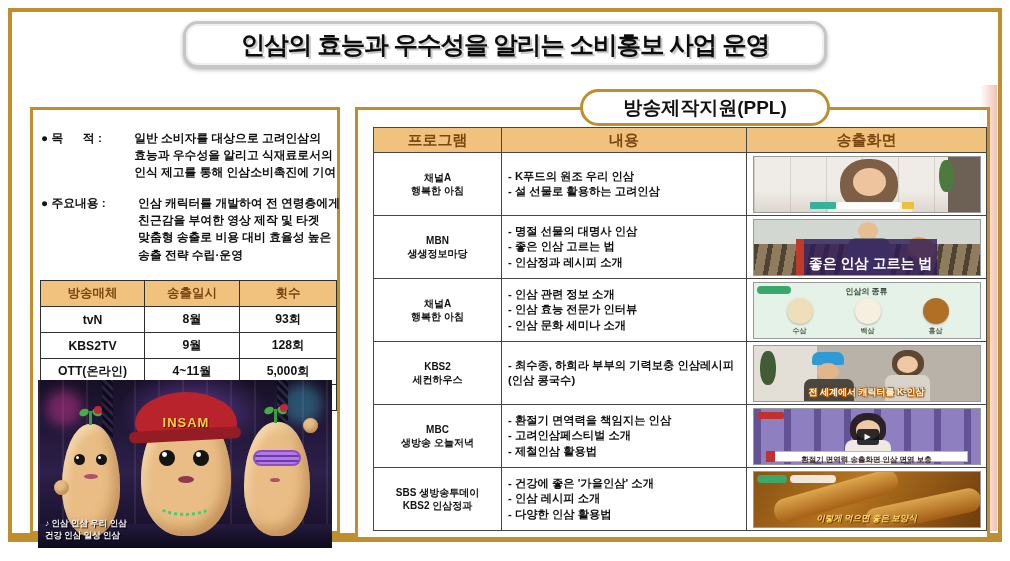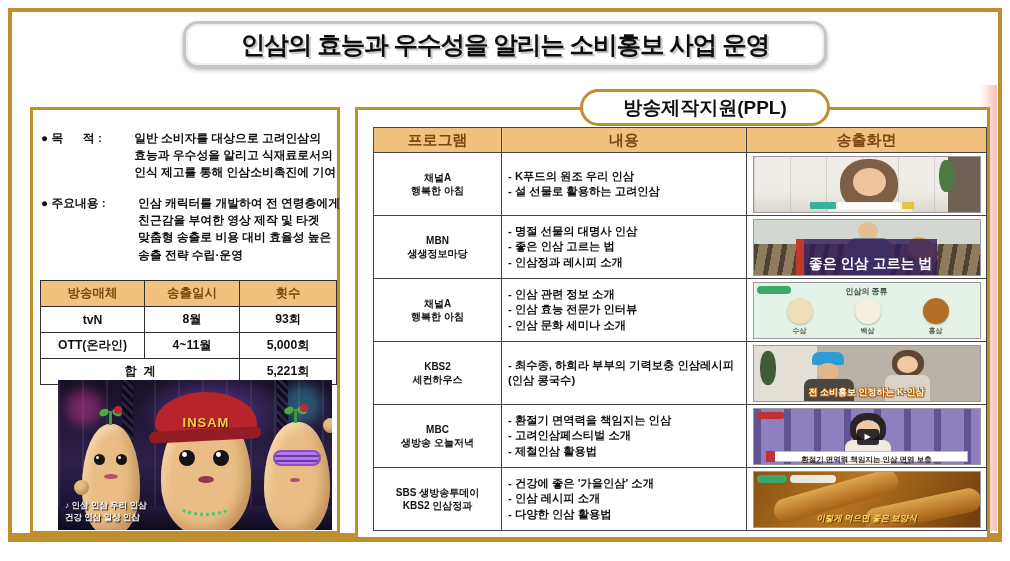--- a/index.html
+++ b/index.html
@@ -52,25 +52,24 @@
     position:absolute; left:7px; top:170px; width:296px;
     border-collapse:collapse; table-layout:fixed;
   }
   .media-table th, .media-table td {
     border:1px solid #2e2e2e; text-align:center; font-weight:700; padding:4px 2px;
   }
   .media-table th { background:var(--hdrbg); color:var(--hdrtx); font-size:12.5px; height:21px; }
   .media-table td { font-size:12.2px; height:18px; white-space:pre; }
   
   .mascot {
-    position:absolute; left:5px; right:5px; top:270px; height:150px; overflow:hidden;
+    position:absolute; left:5px; right:5px; top:270px; height:168px; overflow:hidden;
     background:
       repeating-linear-gradient(90deg, rgba(255,255,255,.07) 0 2px, transparent 2px 24px),
       linear-gradient(180deg,#181027 0%, #2c1f49 55%, #120d22 100%);
-    margin-left: 20px;
   }
   .screen-glow { position:absolute; left:80px; top:-10px; width:150px; height:80px;
     background:radial-gradient(closest-side, rgba(140,90,220,.55), transparent); }
   .glow-spot  { position:absolute; border-radius:50%; filter:blur(6px); }
   .gs1 { left:8px;  top:10px; width:36px; height:36px; background:rgba(220,60,160,.45); }
   .gs2 { right:10px; top:4px;  width:40px; height:40px; background:rgba(70,200,230,.35); }
   .truss { position:absolute; top:0; bottom:36px; width:11px; opacity:.85;
     background:repeating-linear-gradient(45deg,#0c0917 0 3px,#2b2346 3px 6px); }
   .truss-l { left:64px; } .truss-r { right:44px; }
   .floor { position:absolute; left:0; right:0; bottom:0; height:24px;
@@ -265,20 +264,25 @@
         <th>횟수</th>
       </tr>
     </thead>
     <tbody>
       <tr>
         <td>tvN</td>
         <td>8월</td>
         <td>93회</td>
       </tr>
       <tr>
+        <td>KBS2TV</td>
+        <td>9월</td>
+        <td>128회</td>
+      </tr>
+      <tr>
         <td>OTT(온라인)</td>
         <td>4~11월</td>
         <td>5,000회</td>
       </tr>
       <tr>
         <td colspan="2">합  계</td>
         <td>5,221회</td>
       </tr>
     </tbody>
   </table>
@@ -403,40 +407,40 @@
         <td class="screen">
           <div class="thumb t4">
             <div class="t4-plant"></div>
             <div class="t4-cap"></div>
             <div class="t4-mface"></div>
             <div class="t4-mbody"></div>
             <div class="t4-whair"></div>
             <div class="t4-wface"></div>
             <div class="t4-wbody"></div>
             <div class="thumb-cap">
-              <span>전 소비홍보 인정하는 K-인삼</span>
+              <span>전 세계에서 캐릭터를 K-인삼</span>
             </div>
           </div>
         </td>
       </tr>
       <tr>
         <td class="program">MBC
 생방송 오늘저녁</td>
         <td class="content">- 환절기 면역력을 책임지는 인삼
 - 고려인삼페스티벌 소개
 - 제철인삼 활용법</td>
         <td class="screen">
           <div class="thumb t5">
             <div class="t5-logo"></div>
             <div class="t5-hair"></div>
             <div class="t5-face"></div>
             <div class="t5-body"></div>
             <div class="t5-play">▶</div>
             <div class="thumb-cap">
-              <span>환절기 면역력 책임지는 인삼 면역 보충</span>
+              <span>환절기 면역력 송출화면 인삼 면역 보충</span>
             </div>
           </div>
         </td>
       </tr>
       <tr>
         <td class="program">SBS 생방송투데이
 KBS2 인삼정과</td>
         <td class="content">- 건강에 좋은 '가을인삼' 소개
 - 인삼 레시피 소개
 - 다양한 인삼 활용법</td>

